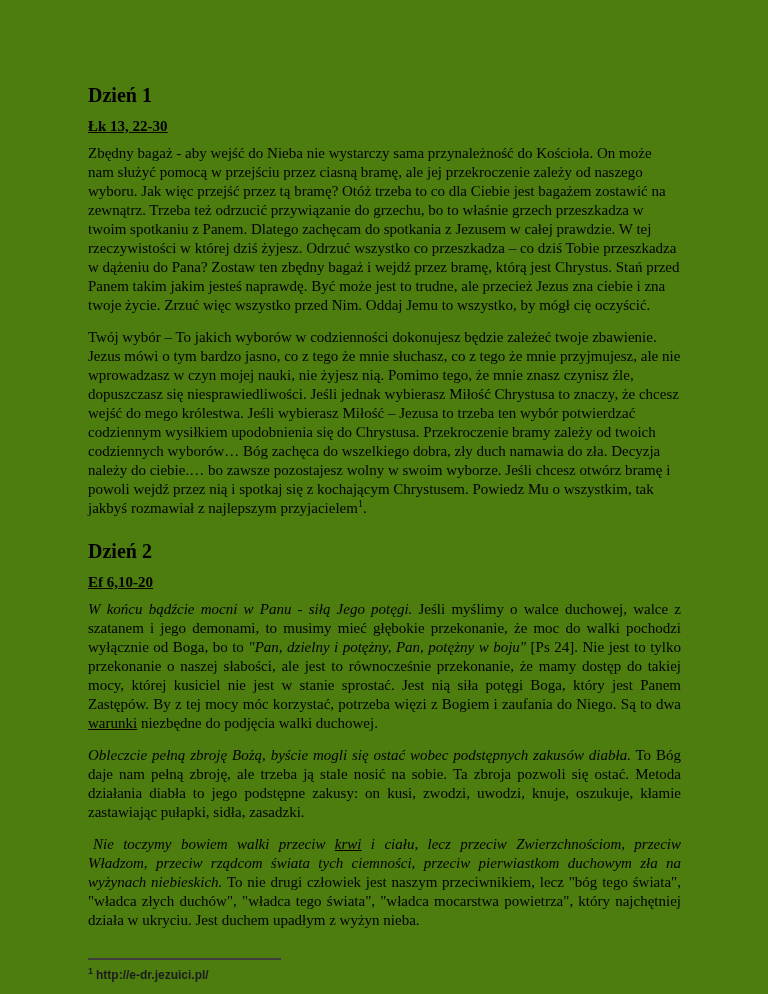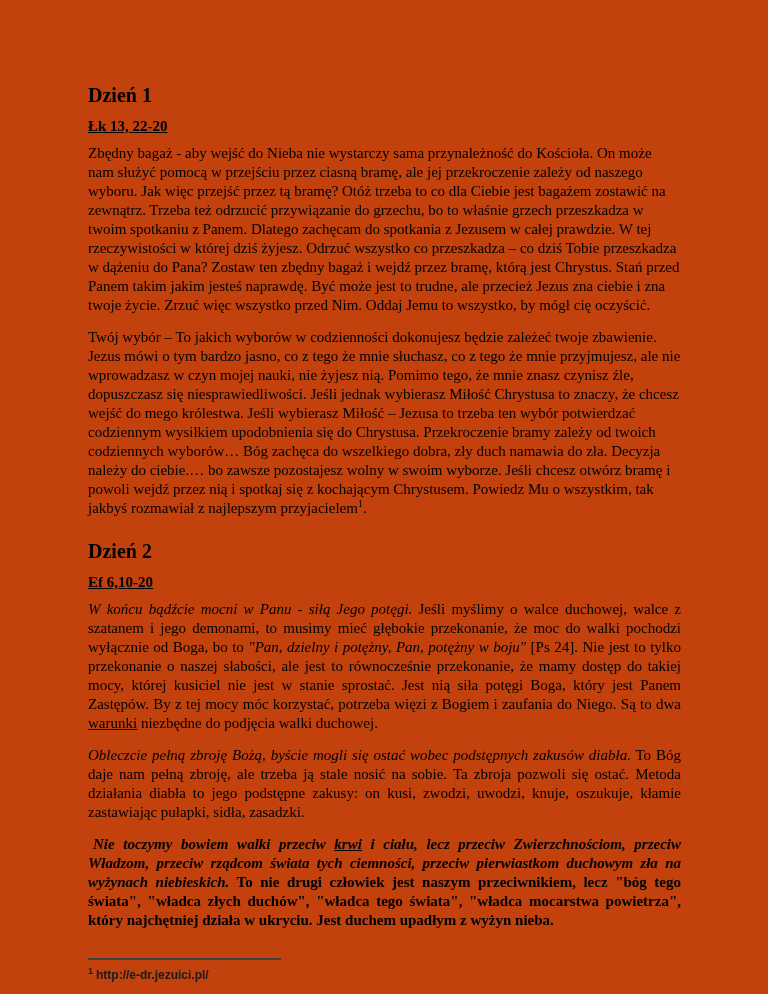--- a/index.html
+++ b/index.html
@@ -5,21 +5,21 @@
   html, body {
     margin: 0;
     padding: 0;
     background: #ffffff;
   }
   .page {
     position: relative;
     width: 768px;
     height: 994px;
     box-sizing: border-box;
-    background: #c2410c;
+    background: #4d7c0f;
     padding: 84px 87px 0 88px;
     overflow: hidden;
     font-family: "Liberation Serif", serif;
     color: #000000;
   }
   .day-heading {
     font-family: "Liberation Serif", serif;
     font-size: 20px;
     line-height: 22px;
     font-weight: 700;
@@ -37,21 +37,21 @@
   }
   .body-par {
     font-size: 15px;
     line-height: 19px;
     margin: 0 0 13px 0;
   }
   .align-left { text-align: left; }
   .justify { text-align: justify; }
   .it { font-style: italic; }
   .ul { text-decoration: underline; margin-top: 24px; }
-  .indent-sm { text-indent: 5px; font-weight: bold; }
+  .indent-sm { text-indent: 5px; }
   sup.fn-marker {
     font-size: 10px;
     line-height: 0;
     vertical-align: super;
   }
   .footnote-area {
     margin-top: 28px;
   }
   .fn-separator {
     width: 193px;
@@ -74,21 +74,21 @@
   }
 </style>
 </head>
 <body>
 
 <div class="page">
 
   <section>
     <h1 class="day-heading">Dzień 1</h1>
 
-    <div class="scripture-ref">Łk 13, 22-20</div>
+    <div class="scripture-ref">Łk 13, 22-30</div>
 
     <p class="body-par align-left">Zbędny bagaż - aby wejść do Nieba nie wystarczy sama przynależność do Kościoła. On może nam służyć pomocą w przejściu przez ciasną bramę, ale jej przekroczenie zależy od naszego wyboru. Jak więc przejść przez tą bramę? Otóż trzeba to co dla Ciebie jest bagażem zostawić na zewnątrz. Trzeba też odrzucić przywiązanie do grzechu, bo to właśnie grzech przeszkadza w twoim spotkaniu z Panem. Dlatego zachęcam do spotkania z Jezusem w całej prawdzie. W tej rzeczywistości w której dziś żyjesz. Odrzuć wszystko co przeszkadza – co dziś Tobie przeszkadza w dążeniu do Pana? Zostaw ten zbędny bagaż i wejdź przez bramę, którą jest Chrystus. Stań przed Panem takim jakim jesteś naprawdę. Być może jest to trudne, ale przecież Jezus zna ciebie i zna twoje życie. Zrzuć więc wszystko przed Nim. Oddaj Jemu to wszystko, by mógł cię oczyścić.</p>
 
     <p class="body-par align-left"><span>Twój wybór – To jakich wyborów w codzienności dokonujesz będzie zależeć twoje zbawienie. Jezus mówi o tym bardzo jasno, co z tego że mnie słuchasz, co z tego że mnie przyjmujesz, ale nie wprowadzasz w czyn mojej nauki, nie żyjesz nią. Pomimo tego, że mnie znasz czynisz źle, dopuszczasz się niesprawiedliwości. Jeśli jednak wybierasz Miłość Chrystusa to znaczy, że chcesz wejść do mego królestwa. Jeśli wybierasz Miłość – Jezusa to trzeba ten wybór potwierdzać codziennym wysiłkiem upodobnienia się do Chrystusa. Przekroczenie bramy zależy od twoich codziennych wyborów… Bóg zachęca do wszelkiego dobra, zły duch namawia do zła. Decyzja należy do ciebie.… bo zawsze pozostajesz wolny w swoim wyborze. Jeśli chcesz otwórz bramę i powoli wejdź przez nią i spotkaj się z kochającym Chrystusem. Powiedz Mu o wszystkim, tak jakbyś rozmawiał z najlepszym przyjacielem</span><sup class="fn-marker">1</sup><span>.</span></p>
   </section>
 
   <section>
     <h1 class="day-heading day2-heading">Dzień 2</h1>
 
     <div class="scripture-ref">Ef 6,10-20</div>

